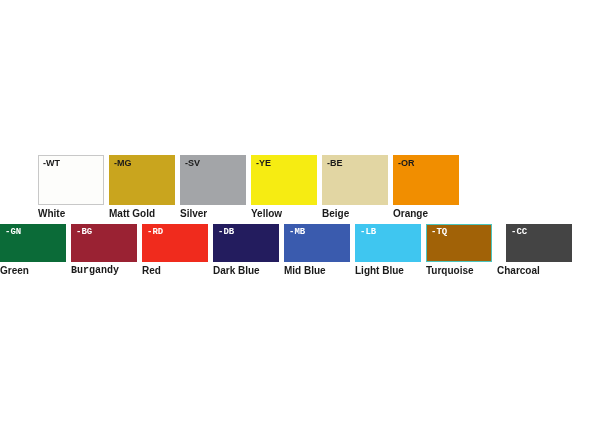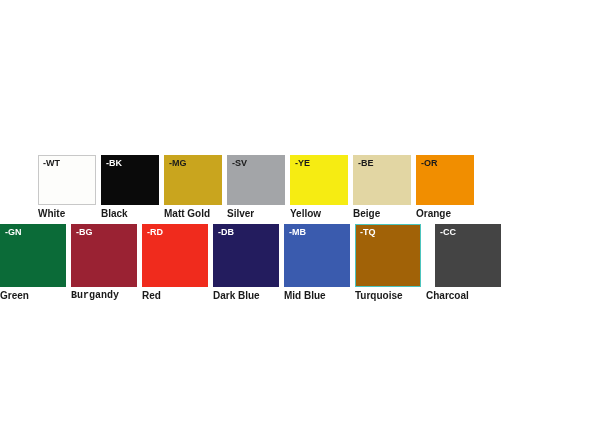--- a/index.html
+++ b/index.html
@@ -40,33 +40,34 @@
   }
 
   .swatch-cell {
     position: relative;
     margin-right: 5px;
   }
   .swatch-cell:last-child {
     margin-right: 0;
   }
 
-  #row-top .swatch-cell { width: 58px; }
+  #row-top .swatch-cell { width: 66px; }
   #row-bottom .swatch-cell { width: 66px; }
 
   .chip {
     position: relative;
     width: 100%;
     box-sizing: border-box;
   }
   #row-top .chip {
     height: 50px;
   }
   #row-bottom .chip {
-    height: 63px;
+    height: 38px;
+    font-family: Liberation Mono, monospace;
   }
 
   .chip-code {
     position: absolute;
     left: 4px;
     top: 2px;
     font-size: 9px;
     font-weight: bold;
     line-height: 11px;
     letter-spacing: 0px;
@@ -85,26 +86,20 @@
 </head>
 <body>
 
 <div id="chart">
   <div class="swatch-row" id="row-top">
       <div class="swatch-cell">
         <div class="chip" style="background: rgb(253, 253, 251); border: 1px solid rgb(200, 200, 200);">
           <span class="chip-code" style="color: rgb(26, 26, 26);">-WT</span>
         </div>
         <div class="chip-name" style="color: rgb(26, 26, 26);">White</div>
-      </div>
-      <div class="swatch-cell">
-        <div class="chip" style="background: rgb(10, 10, 10); border: 1px solid rgb(10, 10, 10);">
-          <span class="chip-code" style="color: rgb(255, 255, 255);">-BK</span>
-        </div>
-        <div class="chip-name" style="color: rgb(26, 26, 26);">Black</div>
       </div>
       <div class="swatch-cell">
         <div class="chip" style="background: rgb(201, 165, 30); border: 1px solid rgb(201, 165, 30); padding-left: 12px;">
           <span class="chip-code" style="color: rgb(26, 26, 26);">-MG</span>
         </div>
         <div class="chip-name" style="color: rgb(26, 26, 26);">Matt Gold</div>
       </div>
       <div class="swatch-cell">
         <div class="chip" style="background: rgb(163, 165, 168); border: 1px solid rgb(163, 165, 168);">
           <span class="chip-code" style="color: rgb(26, 26, 26);">-SV</span>
@@ -155,20 +150,26 @@
         </div>
         <div class="chip-name" style="color: rgb(26, 26, 26);">Dark Blue</div>
       </div>
       <div class="swatch-cell">
         <div class="chip" style="background: rgb(58, 91, 174); border: 1px solid rgb(58, 91, 174);">
           <span class="chip-code" style="color: rgb(255, 255, 255);">-MB</span>
         </div>
         <div class="chip-name" style="color: rgb(26, 26, 26);">Mid Blue</div>
       </div>
       <div class="swatch-cell">
+        <div class="chip" style="background: rgb(63, 198, 240); border: 1px solid rgb(63, 198, 240);">
+          <span class="chip-code" style="color: rgb(255, 255, 255);">-LB</span>
+        </div>
+        <div class="chip-name" style="color: rgb(26, 26, 26);">Light Blue</div>
+      </div>
+      <div class="swatch-cell">
         <div class="chip" style="background: #a16207; border: 1px solid rgb(76, 196, 190); padding-left: 40px;">
           <span class="chip-code" style="color: rgb(255, 255, 255);">-TQ</span>
         </div>
         <div class="chip-name" style="color: rgb(26, 26, 26);">Turquoise</div>
       </div>
       <div class="swatch-cell">
         <div class="chip" style="background: rgb(68, 68, 68); border: 1px solid rgb(68, 68, 68); margin-left: 9px;">
           <span class="chip-code" style="color: rgb(255, 255, 255);">-CC</span>
         </div>
         <div class="chip-name" style="color: rgb(26, 26, 26);">Charcoal</div>

